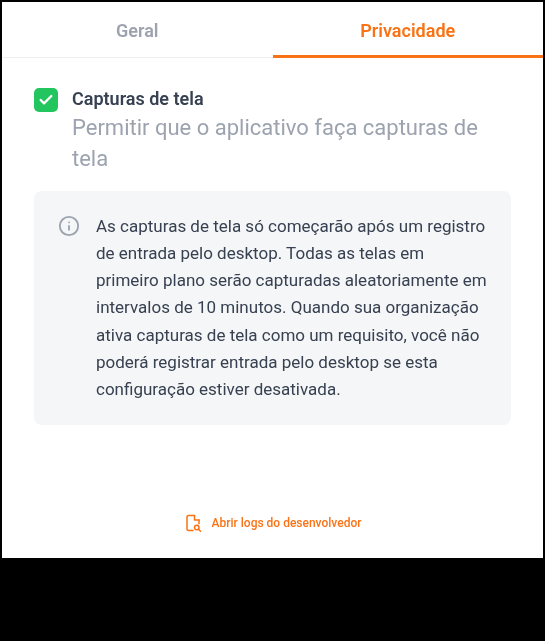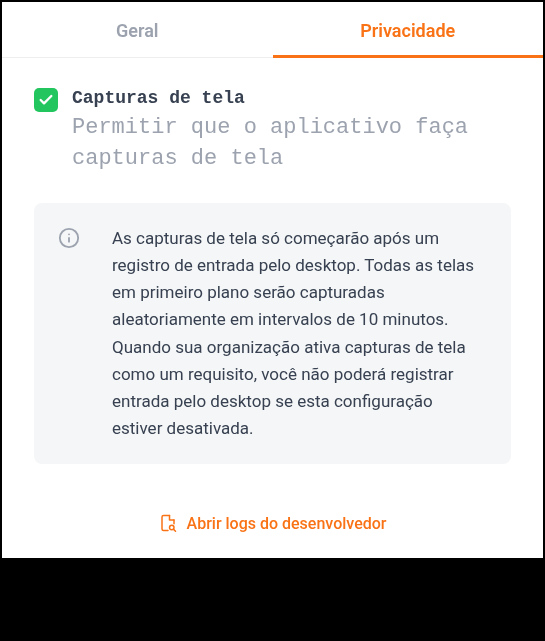--- a/index.html
+++ b/index.html
@@ -54,22 +54,21 @@
       padding: 28px 32px 0 32px;
       flex: 1;
       display: flex;
       flex-direction: column;
       overflow: hidden;
     }
     .setting-row {
       display: flex;
       align-items: flex-start;
       gap: 14px;
-      margin-bottom: 28px;
-      font-family: Liberation Mono, monospace;
+      margin-bottom: 16px;
     }
     .checkbox {
       width: 24px;
       height: 24px;
       border-radius: 5px;
       background: #22c55e;
       display: flex;
       align-items: center;
       justify-content: center;
       flex-shrink: 0;
@@ -86,21 +85,21 @@
       font-size: 22px;
       color: #9ca3af;
       line-height: 1.4;
       margin-top: 2px;
     }
     .info-box {
       background: #f5f6f7;
       border-radius: 8px;
       padding: 22px 24px;
       display: flex;
-      gap: 32px;
+      gap: 16px;
       align-items: flex-start;
     }
     .info-icon {
       width: 22px;
       height: 22px;
       flex-shrink: 0;
       color: #9ca3af;
       margin-top: 2px;
     }
     .info-text {
@@ -111,21 +110,21 @@
     .footer {
       padding: 18px 0 22px 0;
       text-align: center;
       flex-shrink: 0;
     }
     .footer-link {
       display: inline-flex;
       align-items: center;
       gap: 10px;
       color: #f97316;
-      font-size: 16px;
+      font-size: 12px;
       font-weight: 500;
       cursor: pointer;
       text-decoration: none;
     }
     .footer-link svg {
       width: 18px;
       height: 18px;
     }
   </style>
 </head>

